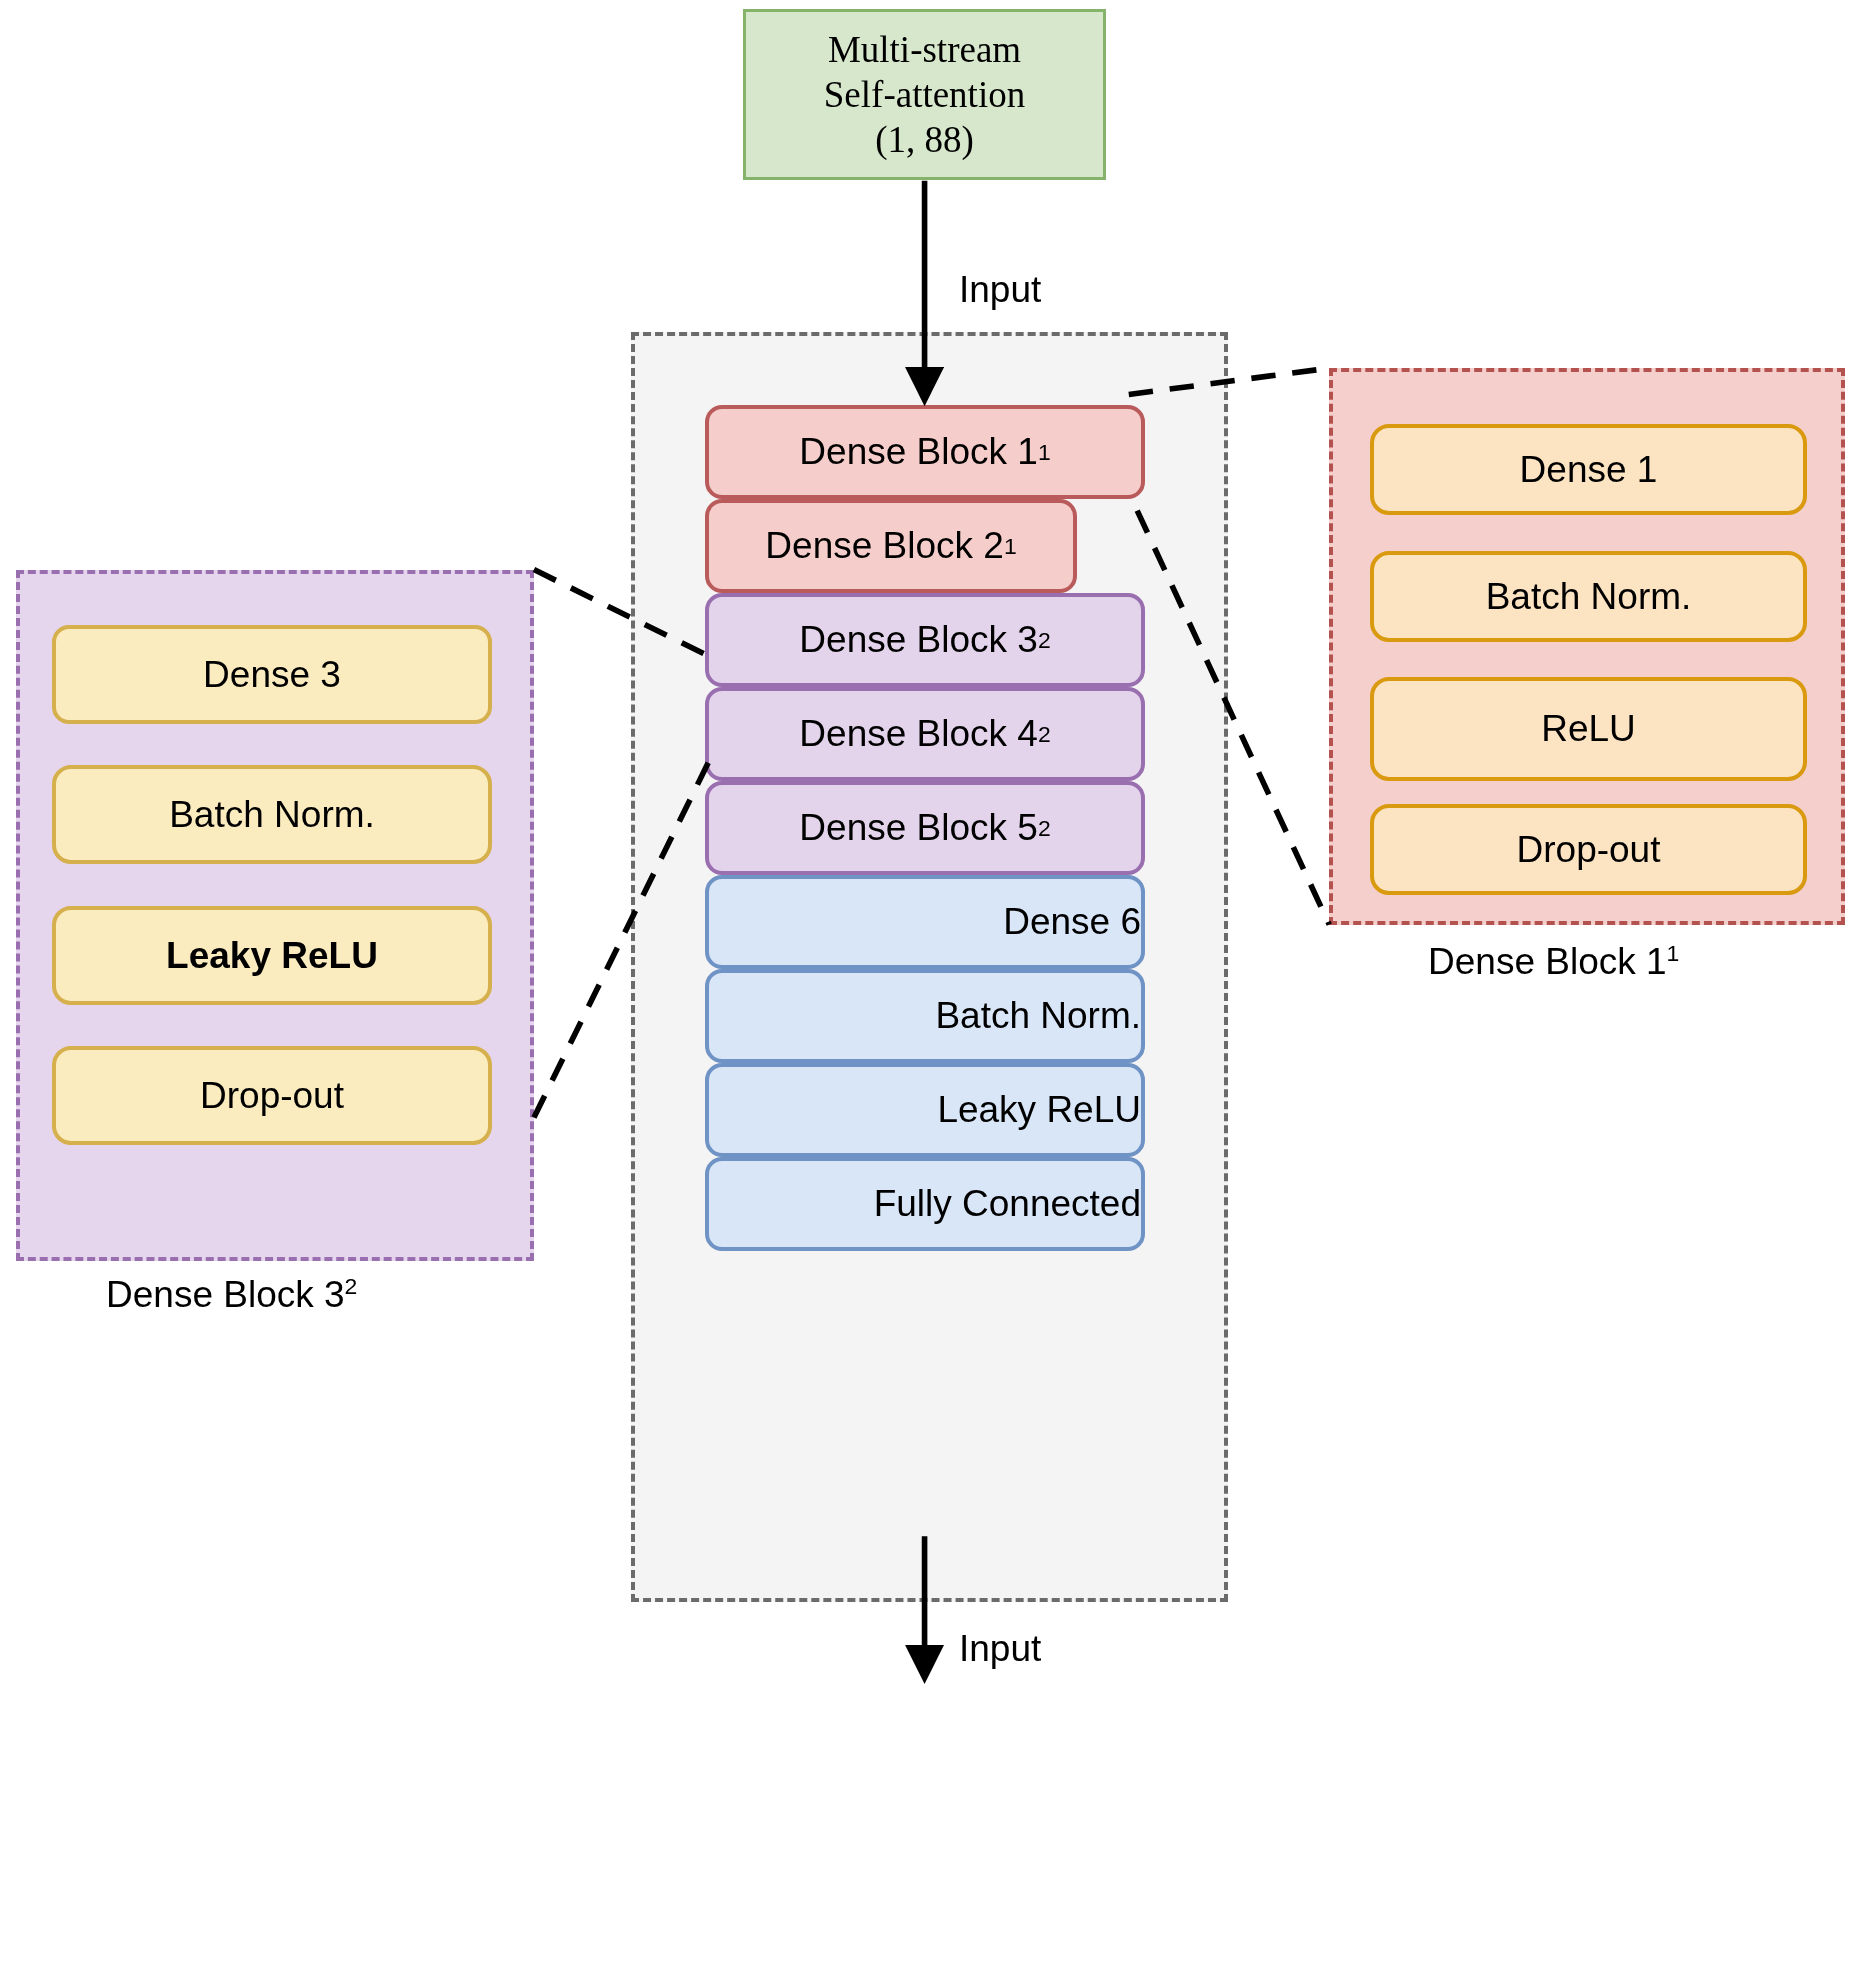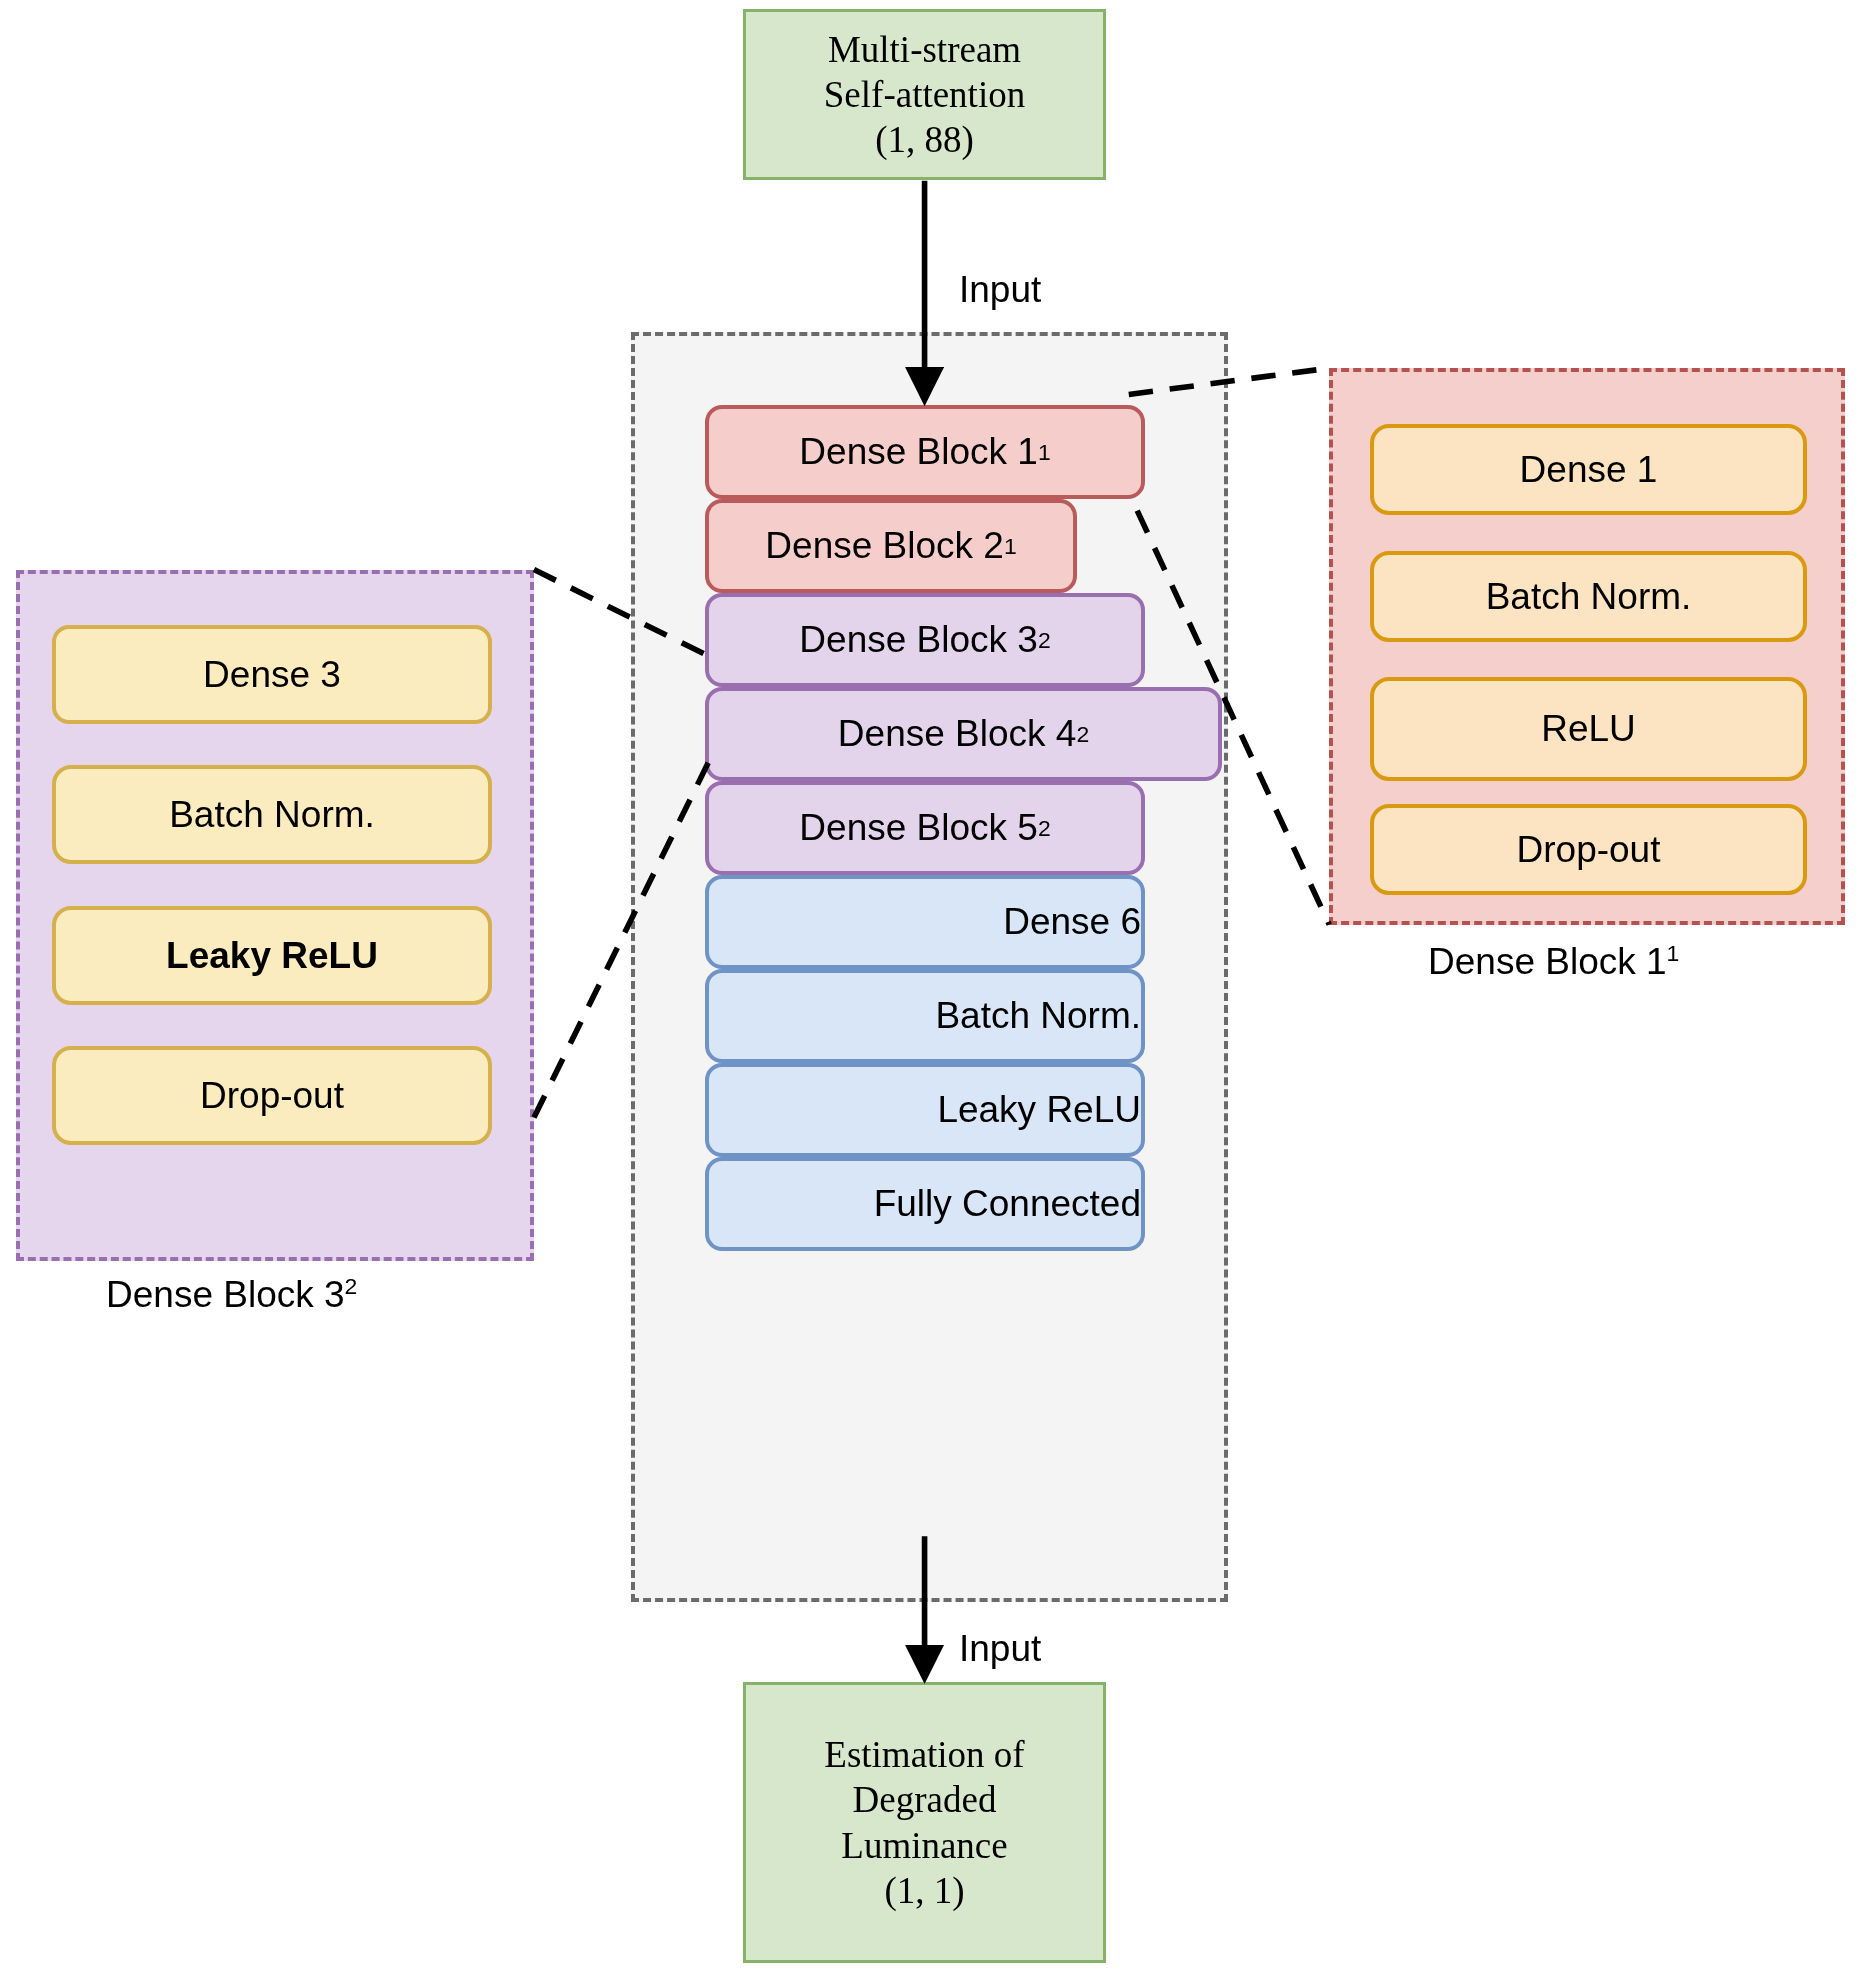--- a/index.html
+++ b/index.html
@@ -60,21 +60,21 @@
         <sup>1</sup>
       </div>
       <div class="node lblock red" style="left: 705px; top: 499px; width: 372px; height: 94px;">
         <span>Dense Block 2</span>
         <sup>1</sup>
       </div>
       <div class="node lblock purple" style="left: 705px; top: 593px; width: 440px; height: 94px;">
         <span>Dense Block 3</span>
         <sup>2</sup>
       </div>
-      <div class="node lblock purple" style="left: 705px; top: 687px; width: 517px; height: 94px;">
+      <div class="node lblock purple" style="left: 705px; top: 687px; width: 440px; height: 94px;">
         <span>Dense Block 4</span>
         <sup>2</sup>
       </div>
       <div class="node lblock purple" style="left: 705px; top: 781px; width: 440px; height: 94px;">
         <span>Dense Block 5</span>
         <sup>2</sup>
       </div>
       <div class="node lblock blue" style="left: 705px; top: 875px; width: 440px; height: 94px;">
         <span>Dense 6</span>
       </div>
@@ -84,26 +84,20 @@
       <div class="node lblock blue" style="left: 705px; top: 1063px; width: 440px; height: 94px;">
         <span>Leaky ReLU</span>
       </div>
       <div class="node lblock blue" style="left: 705px; top: 1157px; width: 440px; height: 94px;">
         <span>Fully Connected</span>
       </div>
     </div>
 
   <div class="flowlabel" style="left:959px;top:1628px;">Input</div>
 
-  <div class="node endbox" id="output-node" style="left:743px;top:1682px;width:363px;height:281px;flex-direction:column;">
-    <span>Estimation of</span>
-    <span>Degraded</span>
-    <span>Luminance</span>
-    <span>(1, 1)</span>
-  </div>
 
   <div class="dashbox" id="panel-right" style="left:1329px;top:368px;width:516px;height:557px;"></div>
   <div id="panel-right-items">
       <div class="node subbox orange" style="left: 1370px; top: 400px; width: 437px; height: 91px;">
         <span>Dense 1</span>
       </div>
       <div class="node subbox orange" style="left: 1370px; top: 527px; width: 437px; height: 91px;">
         <span>Batch Norm.</span>
       </div>
       <div class="node subbox orange" style="left: 1370px; top: 653px; width: 437px; height: 104px; font-weight: 400;">

